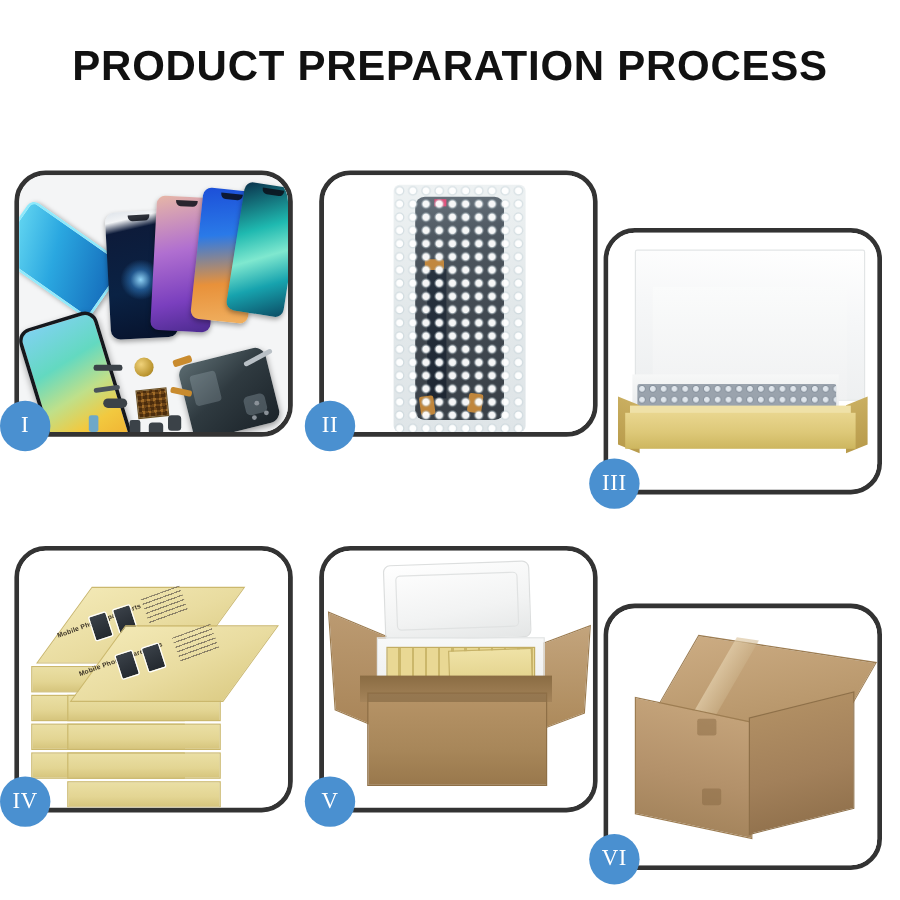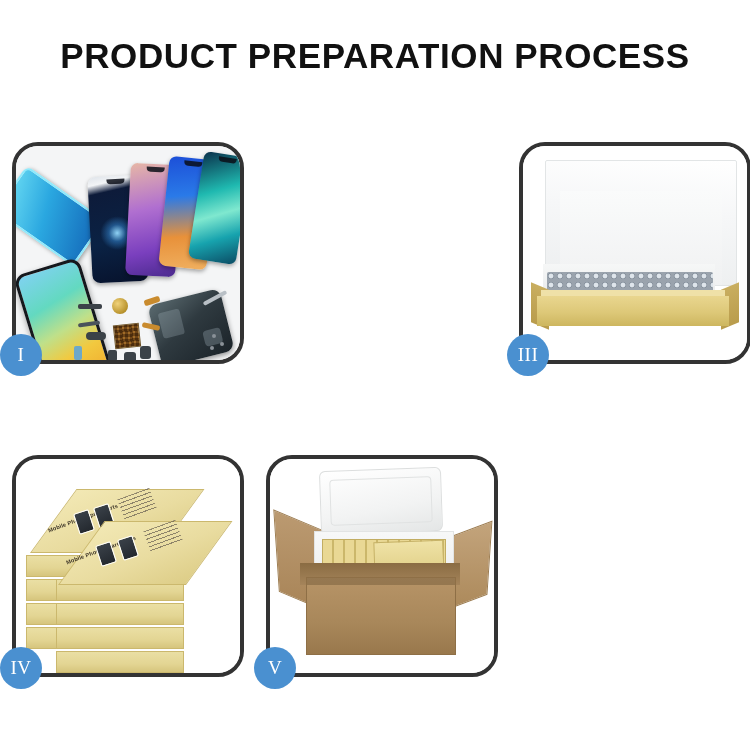--- a/index.html
+++ b/index.html
@@ -70,21 +70,21 @@
     position: absolute;
     left: 0; top: 0;
     width: 100%; height: 100%;
     border-radius: 22px;
     overflow: hidden;
     background: #fdfdfd;
   }
   
   .col-1 { left: 12px; }
   .col-2 { left: 266px; }
-  .col-3 { left: 519px; }
+  .col-3 { left: 503px; margin-top: 48px; }
   .row-1 { top: 12px; }
   .row-2 { top: 325px; }
 
   
   .step-badge {
     position: absolute;
     left: -16px;
     bottom: -16px;
     width: 42px;
     height: 42px;
@@ -511,20 +511,34 @@
       <div class="flex-cable" style="left:126px; top:178px; width:18px; height:5px; transform:rotate(12deg);"></div>
       <div class="flex-cable" style="left:62px; top:176px; width:22px; height:4px; transform:rotate(-8deg); background:#4a535b;"></div>
       <div class="tiny-part" style="left:196px; top:188px; width:4px; height:4px; border-radius:50%; background:#8a9198;"></div>
       <div class="tiny-part" style="left:204px; top:196px; width:4px; height:4px; border-radius:50%; background:#8a9198;"></div>
       <div class="tiny-part" style="left:194px; top:200px; width:4px; height:4px; border-radius:50%; background:#8a9198;"></div>
       <div class="tiny-part" style="left:186px; top:150px; width:26px; height:4px; background:#b9c0c6; transform:rotate(-28deg);"></div>
     </div>
     <div class="step-badge">I</div>
   </div>
 
+  <div class="step-panel col-2 row-1">
+    <div class="panel-clip scene-bubble">
+      <div class="bubble-bag">
+        <div class="lcd-panel"></div>
+        <div class="lcd-flex"></div>
+        <div class="lcd-conn" style="left:26px; top:62px; width:16px; height:9px;"></div>
+        <div class="lcd-conn" style="left:22px; top:176px; width:12px; height:16px; transform:rotate(-8deg);"></div>
+        <div class="lcd-conn" style="left:62px; top:174px; width:12px; height:16px; transform:rotate(8deg);"></div>
+        <div class="lcd-tape"></div>
+        <div class="bubble-tex"></div>
+      </div>
+    </div>
+    <div class="step-badge">II</div>
+  </div>
 
   <div class="step-panel col-3 row-1">
     <div class="panel-clip scene-tray">
       <div class="tray-lid">
         <div class="tray-lid-inner"></div>
       </div>
       <div class="tray-foam"></div>
       <div class="tray-bubbles"></div>
       <div class="tray-base-left"></div>
       <div class="tray-base-right"></div>
@@ -569,14 +583,25 @@
       <div class="foam-lid"></div>
       <div class="foam-box"></div>
       <div class="ybox-row"></div>
       <div class="ybox-flat"></div>
       <div class="ct-body-inner"></div>
       <div class="ct-body"></div>
     </div>
     <div class="step-badge">V</div>
   </div>
 
+  <div class="step-panel col-3 row-2">
+    <div class="panel-clip scene-sealed">
+      <div class="sb-top"></div>
+      <div class="sb-tape"></div>
+      <div class="sb-front"></div>
+      <div class="sb-side"></div>
+      <div class="sb-tab" style="left:74px; top:92px;"></div>
+      <div class="sb-tab" style="left:78px; top:150px;"></div>
+    </div>
+    <div class="step-badge">VI</div>
+  </div>
 
 </div>
 
 </body></html>

